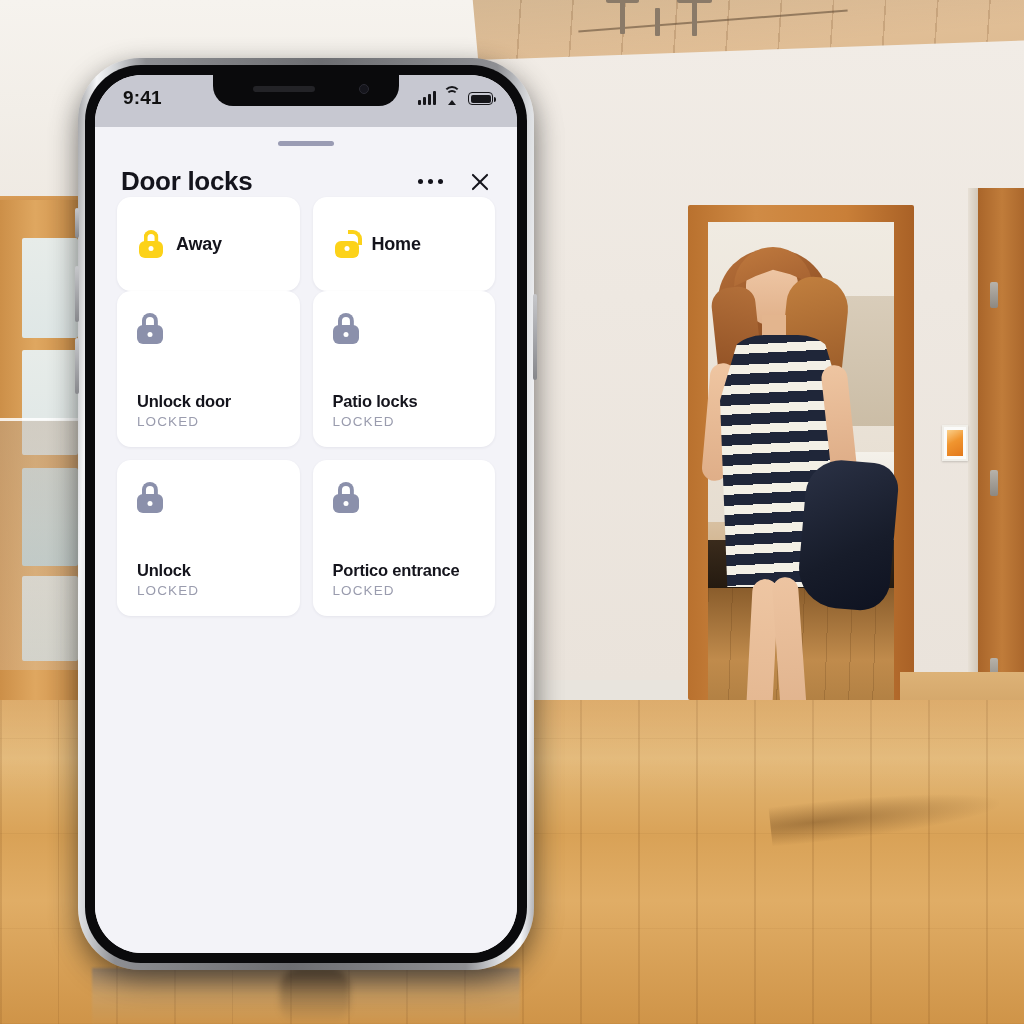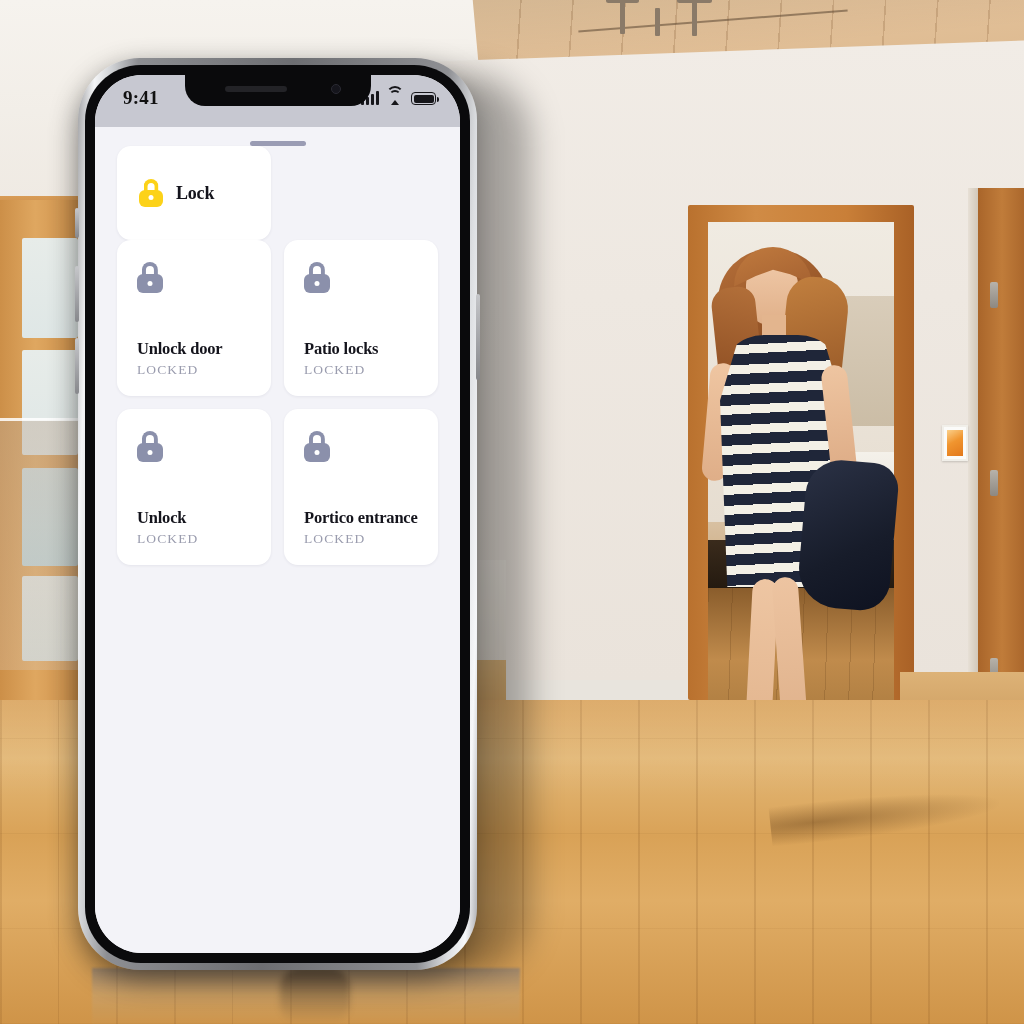--- a/index.html
+++ b/index.html
@@ -257,21 +257,21 @@
     transform:rotate(-8deg);
   }
   .w-shoe2 {
     position:absolute; left:86px; top:498px; width:30px; height:20px;
     background:linear-gradient(180deg,#6d4a2c,#503420); border-radius:6px;
     transform:rotate(-10deg);
   }
 
   
   #phone {
-    position:absolute; left:78px; top:58px; width:399px; height:912px;font-family:Liberation Serif, serif;
+    position:absolute; left:78px; top:58px; width:456px; height:912px;
   }
   .p-shadow {
     position:absolute; left:6px; top:16px; width:446px; height:900px;
     border-radius:62px; background:rgba(0,0,0,.30); filter:blur(16px);
   }
   .p-chrome {
     position:absolute; inset:0; border-radius:62px;
     background:linear-gradient(92deg,
       #9fa0a3 0%, #f4f5f7 4%, #cfd1d4 8%, #8d8e92 14%,
       #6d6e72 50%, #8e8f93 86%, #dcdee1 93%, #f6f7f9 97%, #a8a9ad 100%);
@@ -537,34 +537,56 @@
       </div>
       <div class="notch">
         <div class="speaker"></div>
         <div class="cam"></div>
       </div>
     </div>
 
     <div class="sheet">
       <div class="grabber"></div>
 
+      <div class="sheet-head">
+        <div class="sheet-title">Door locks</div>
+        <div class="head-actions">
+          <div class="dots">
+              <i></i>
+              <i></i>
+              <i></i>
+            </div>
+          <div class="xbtn">
+              <i></i>
+              <i></i>
+            </div>
+        </div>
+      </div>
 
       <div class="grid">
 
 
 
         <div class="scene-card">
           <span class="lock yellow sm">
             <span class="shack"></span>
               <span class="body"></span>
               <span class="hole"></span>
           </span>
-          <span class="scene-label">Lock</span>
-        </div>
-
+          <span class="scene-label">Away</span>
+        </div>
+
+        <div class="scene-card">
+          <span class="lock yellow sm open">
+            <span class="shack"></span>
+              <span class="body"></span>
+              <span class="hole"></span>
+          </span>
+          <span class="scene-label">Home</span>
+        </div>
       </div>
 
       <div class="grid">
 
         <div class="ctrl-card">
           <span class="lock gray lg">
             <span class="shack"></span>
               <span class="body"></span>
               <span class="hole"></span>
           </span>

